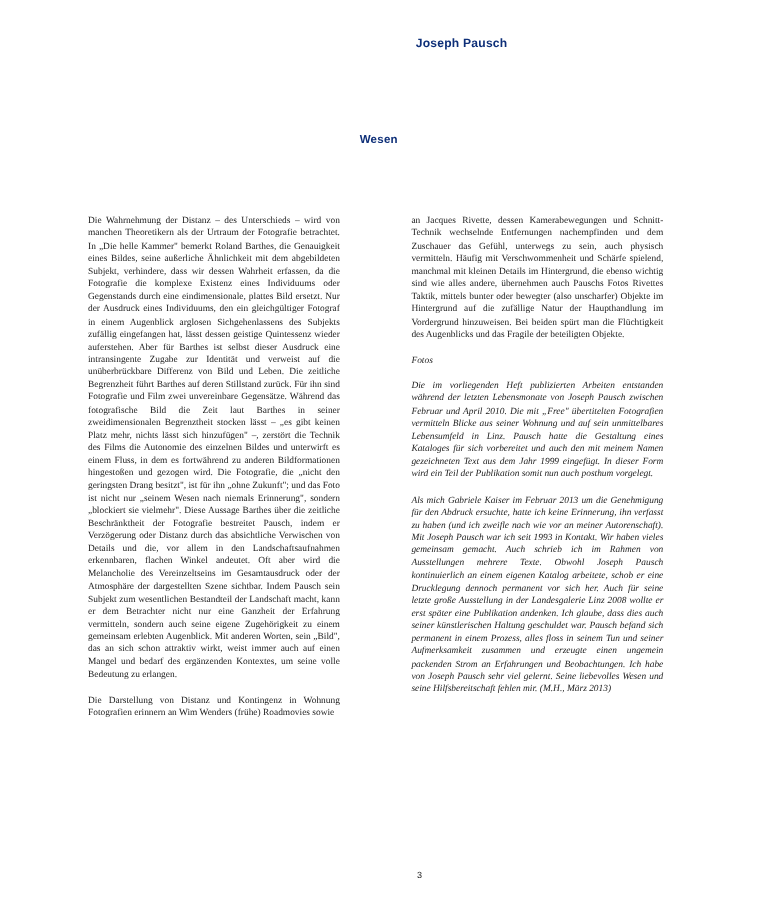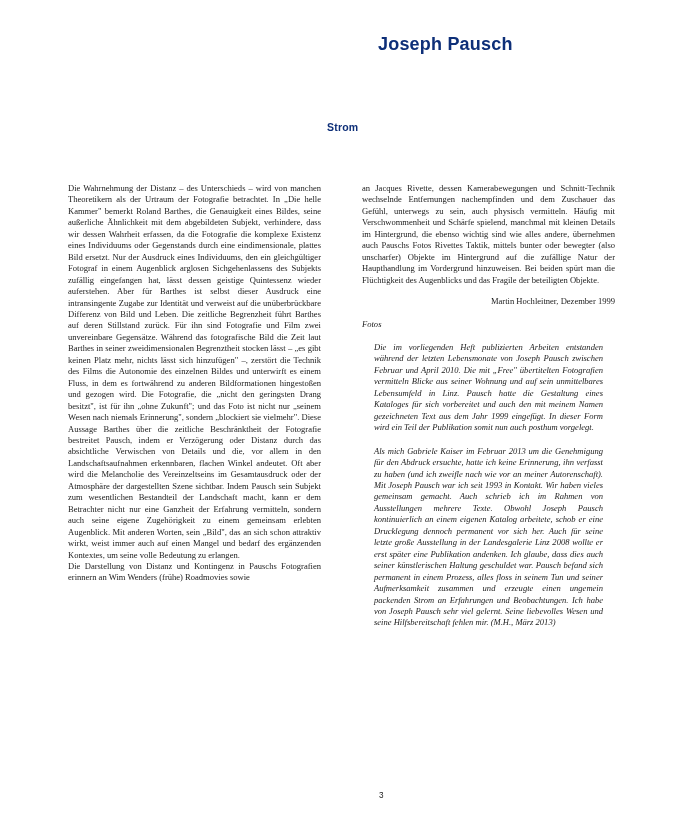--- a/index.html
+++ b/index.html
@@ -18,21 +18,21 @@
   .page {
     position: absolute;
     inset: 0;
   }
   .doc-title {
     position: absolute;
     left: 378px;
     top: 34px;
     font-family: "Liberation Sans", sans-serif;
     font-weight: bold;
-    font-size: 18px;
+    font-size: 11px;
     color: #0e2f78;
     letter-spacing: 0.2px;
   }
   .section-heading {
     position: absolute;
     left: 327px;
     top: 121px;
     font-family: "Liberation Sans", sans-serif;
     font-weight: bold;
     font-size: 10.5px;
@@ -56,21 +56,21 @@
   }
   .col-left {
     left: 68px;
     top: 0;
   }
   .col-right {
     left: 362px;
     top: 0;
   }
   .col p {
-    margin: 0;
+    margin: 12px;
   }
   .byline {
     text-align: right;
     margin-top: 10px !important;
   }
   .epilog-head {
     font-style: italic;
     margin-top: 11px !important;
   }
   .italic-block {
@@ -88,32 +88,31 @@
     color: #1a1a1a;
   }
 </style>
 </head>
 <body>
 
 <div class="page">
 
   <div class="doc-title">Joseph Pausch</div>
 
-  <div class="section-heading">Strom</div>
+  <div class="section-heading">Wesen</div>
 
   <div class="columns">
 
     <div class="col col-left">
       <p>Die Wahrnehmung der Distanz – des Unterschieds – wird von manchen Theoretikern als der Urtraum der Fotografie betrachtet. In „Die helle Kammer" bemerkt Roland Barthes, die Genauigkeit eines Bildes, seine außerliche Ähnlichkeit mit dem abgebildeten Subjekt, verhindere, dass wir dessen Wahrheit erfassen, da die Fotografie die komplexe Existenz eines Individuums oder Gegenstands durch eine eindimensionale, plattes Bild ersetzt. Nur der Ausdruck eines Individuums, den ein gleichgültiger Fotograf in einem Augenblick arglosen Sichgehenlassens des Subjekts zufällig eingefangen hat, lässt dessen geistige Quintessenz wieder auferstehen. Aber für Barthes ist selbst dieser Ausdruck eine intransingente Zugabe zur Identität und verweist auf die unüberbrückbare Differenz von Bild und Leben. Die zeitliche Begrenzheit führt Barthes auf deren Stillstand zurück. Für ihn sind Fotografie und Film zwei unvereinbare Gegensätze. Während das fotografische Bild die Zeit laut Barthes in seiner zweidimensionalen Begrenztheit stocken lässt – „es gibt keinen Platz mehr, nichts lässt sich hinzufügen" –, zerstört die Technik des Films die Autonomie des einzelnen Bildes und unterwirft es einem Fluss, in dem es fortwährend zu anderen Bildformationen hingestoßen und gezogen wird. Die Fotografie, die „nicht den geringsten Drang besitzt", ist für ihn „ohne Zukunft"; und das Foto ist nicht nur „seinem Wesen nach niemals Erinnerung", sondern „blockiert sie vielmehr". Diese Aussage Barthes über die zeitliche Beschränktheit der Fotografie bestreitet Pausch, indem er Verzögerung oder Distanz durch das absichtliche Verwischen von Details und die, vor allem in den Landschaftsaufnahmen erkennbaren, flachen Winkel andeutet. Oft aber wird die Melancholie des Vereinzeltseins im Gesamtausdruck oder der Atmosphäre der dargestellten Szene sichtbar. Indem Pausch sein Subjekt zum wesentlichen Bestandteil der Landschaft macht, kann er dem Betrachter nicht nur eine Ganzheit der Erfahrung vermitteln, sondern auch seine eigene Zugehörigkeit zu einem gemeinsam erlebten Augenblick. Mit anderen Worten, sein „Bild", das an sich schon attraktiv wirkt, weist immer auch auf einen Mangel und bedarf des ergänzenden Kontextes, um seine volle Bedeutung zu erlangen.</p>
-      <p>Die Darstellung von Distanz und Kontingenz in Pauschs Fotografien erinnern an Wim Wenders (frühe) Roadmovies sowie</p>
+      <p>Die Darstellung von Distanz und Kontingenz in Wohnung Fotografien erinnern an Wim Wenders (frühe) Roadmovies sowie</p>
     </div>
 
     <div class="col col-right">
       <p>an Jacques Rivette, dessen Kamerabewegungen und Schnitt-Technik wechselnde Entfernungen nachempfinden und dem Zuschauer das Gefühl, unterwegs zu sein, auch physisch vermitteln. Häufig mit Verschwommenheit und Schärfe spielend, manchmal mit kleinen Details im Hintergrund, die ebenso wichtig sind wie alles andere, übernehmen auch Pauschs Fotos Rivettes Taktik, mittels bunter oder bewegter (also unscharfer) Objekte im Hintergrund auf die zufällige Natur der Haupthandlung im Vordergrund hinzuweisen. Bei beiden spürt man die Flüchtigkeit des Augenblicks und das Fragile der beteiligten Objekte.</p>
-      <p class="byline">Martin Hochleitner, Dezember 1999</p>
       <p class="epilog-head">Fotos</p>
       <div class="italic-block">
         <p>Die im vorliegenden Heft publizierten Arbeiten entstanden während der letzten Lebensmonate von Joseph Pausch zwischen Februar und April 2010. Die mit „Free" übertitelten Fotografien vermitteln Blicke aus seiner Wohnung und auf sein unmittelbares Lebensumfeld in Linz. Pausch hatte die Gestaltung eines Kataloges für sich vorbereitet und auch den mit meinem Namen gezeichneten Text aus dem Jahr 1999 eingefügt. In dieser Form wird ein Teil der Publikation somit nun auch posthum vorgelegt.</p>
         <p>Als mich Gabriele Kaiser im Februar 2013 um die Genehmigung für den Abdruck ersuchte, hatte ich keine Erinnerung, ihn verfasst zu haben (und ich zweifle nach wie vor an meiner Autorenschaft). Mit Joseph Pausch war ich seit 1993 in Kontakt. Wir haben vieles gemeinsam gemacht. Auch schrieb ich im Rahmen von Ausstellungen mehrere Texte. Obwohl Joseph Pausch kontinuierlich an einem eigenen Katalog arbeitete, schob er eine Drucklegung dennoch permanent vor sich her. Auch für seine letzte große Ausstellung in der Landesgalerie Linz 2008 wollte er erst später eine Publikation andenken. Ich glaube, dass dies auch seiner künstlerischen Haltung geschuldet war. Pausch befand sich permanent in einem Prozess, alles floss in seinem Tun und seiner Aufmerksamkeit zusammen und erzeugte einen ungemein packenden Strom an Erfahrungen und Beobachtungen. Ich habe von Joseph Pausch sehr viel gelernt. Seine liebevolles Wesen und seine Hilfsbereitschaft fehlen mir. (M.H., März 2013)</p>
       </div>
     </div>
 
   </div>
 
   <div class="page-number">3</div>

